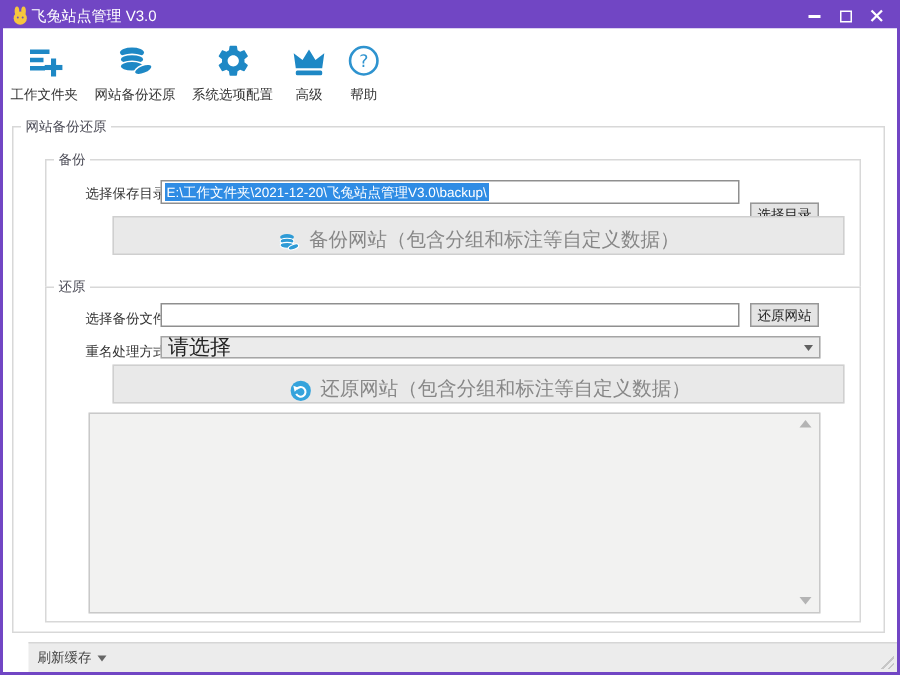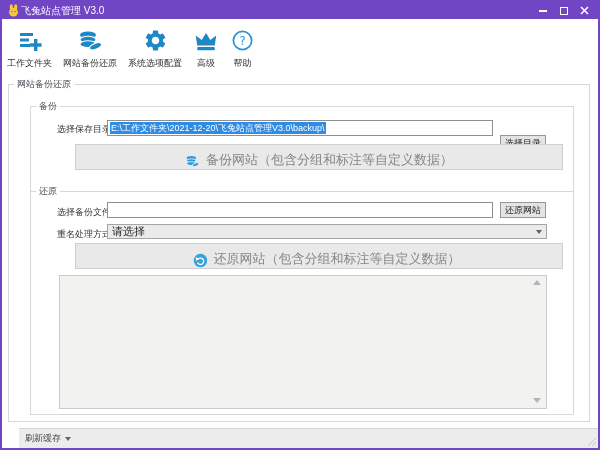--- a/index.html
+++ b/index.html
@@ -30,21 +30,21 @@
   .tinput{position:absolute;height:16px;border:1px solid #8f8f8f;background:#fff;box-sizing:border-box;
           font-size:9px;padding:1px 2px;overflow:hidden;white-space:nowrap;line-height:12px;}
   .sel{background:#2f8ce4;color:#fff;display:inline-block;padding:0 1px;}
   .sbtn{position:absolute;width:46px;height:16px;background:#e4e4e4;border:1px solid #979797;
         box-sizing:border-box;font-size:9px;color:#222;display:flex;align-items:center;
         justify-content:center;cursor:pointer;white-space:nowrap;}
   .bigbtn{position:absolute;left:44px;width:488px;height:26px;background:#e9e9e9;border:1px solid #cfcfcf;
           box-sizing:border-box;display:flex;align-items:flex-end;justify-content:center;gap:6px;
           color:#878787;font-size:13px;cursor:pointer;white-space:nowrap;}
   .combo{position:absolute;height:15px;background:#ebebeb;border:1px solid #a5a5a5;box-sizing:border-box;
-         font-size:11px;color:#222;display:flex;align-items:center;padding:0 4px;cursor:pointer;}
+         font-size:14px;color:#222;display:flex;align-items:center;padding:0 4px;cursor:pointer;}
   .combo .chev{margin-left:auto;width:0;height:0;border-left:3px solid transparent;
                border-right:3px solid transparent;border-top:4px solid #606060;}
   .log{position:absolute;left:28px;top:83px;width:488px;height:134px;background:#f2f2f1;
        border:1px solid #c9c9c9;box-sizing:border-box;}
   .arrow-up{position:absolute;right:3px;top:4px;width:0;height:0;border-left:4px solid transparent;
             border-right:4px solid transparent;border-bottom:5px solid #b4b4b4;}
   .arrow-down{position:absolute;right:3px;bottom:4px;width:0;height:0;border-left:4px solid transparent;
               border-right:4px solid transparent;border-top:5px solid #b4b4b4;}
   
   .statusbar{position:absolute;left:0;right:0;bottom:0;height:20px;background:#ececec;

